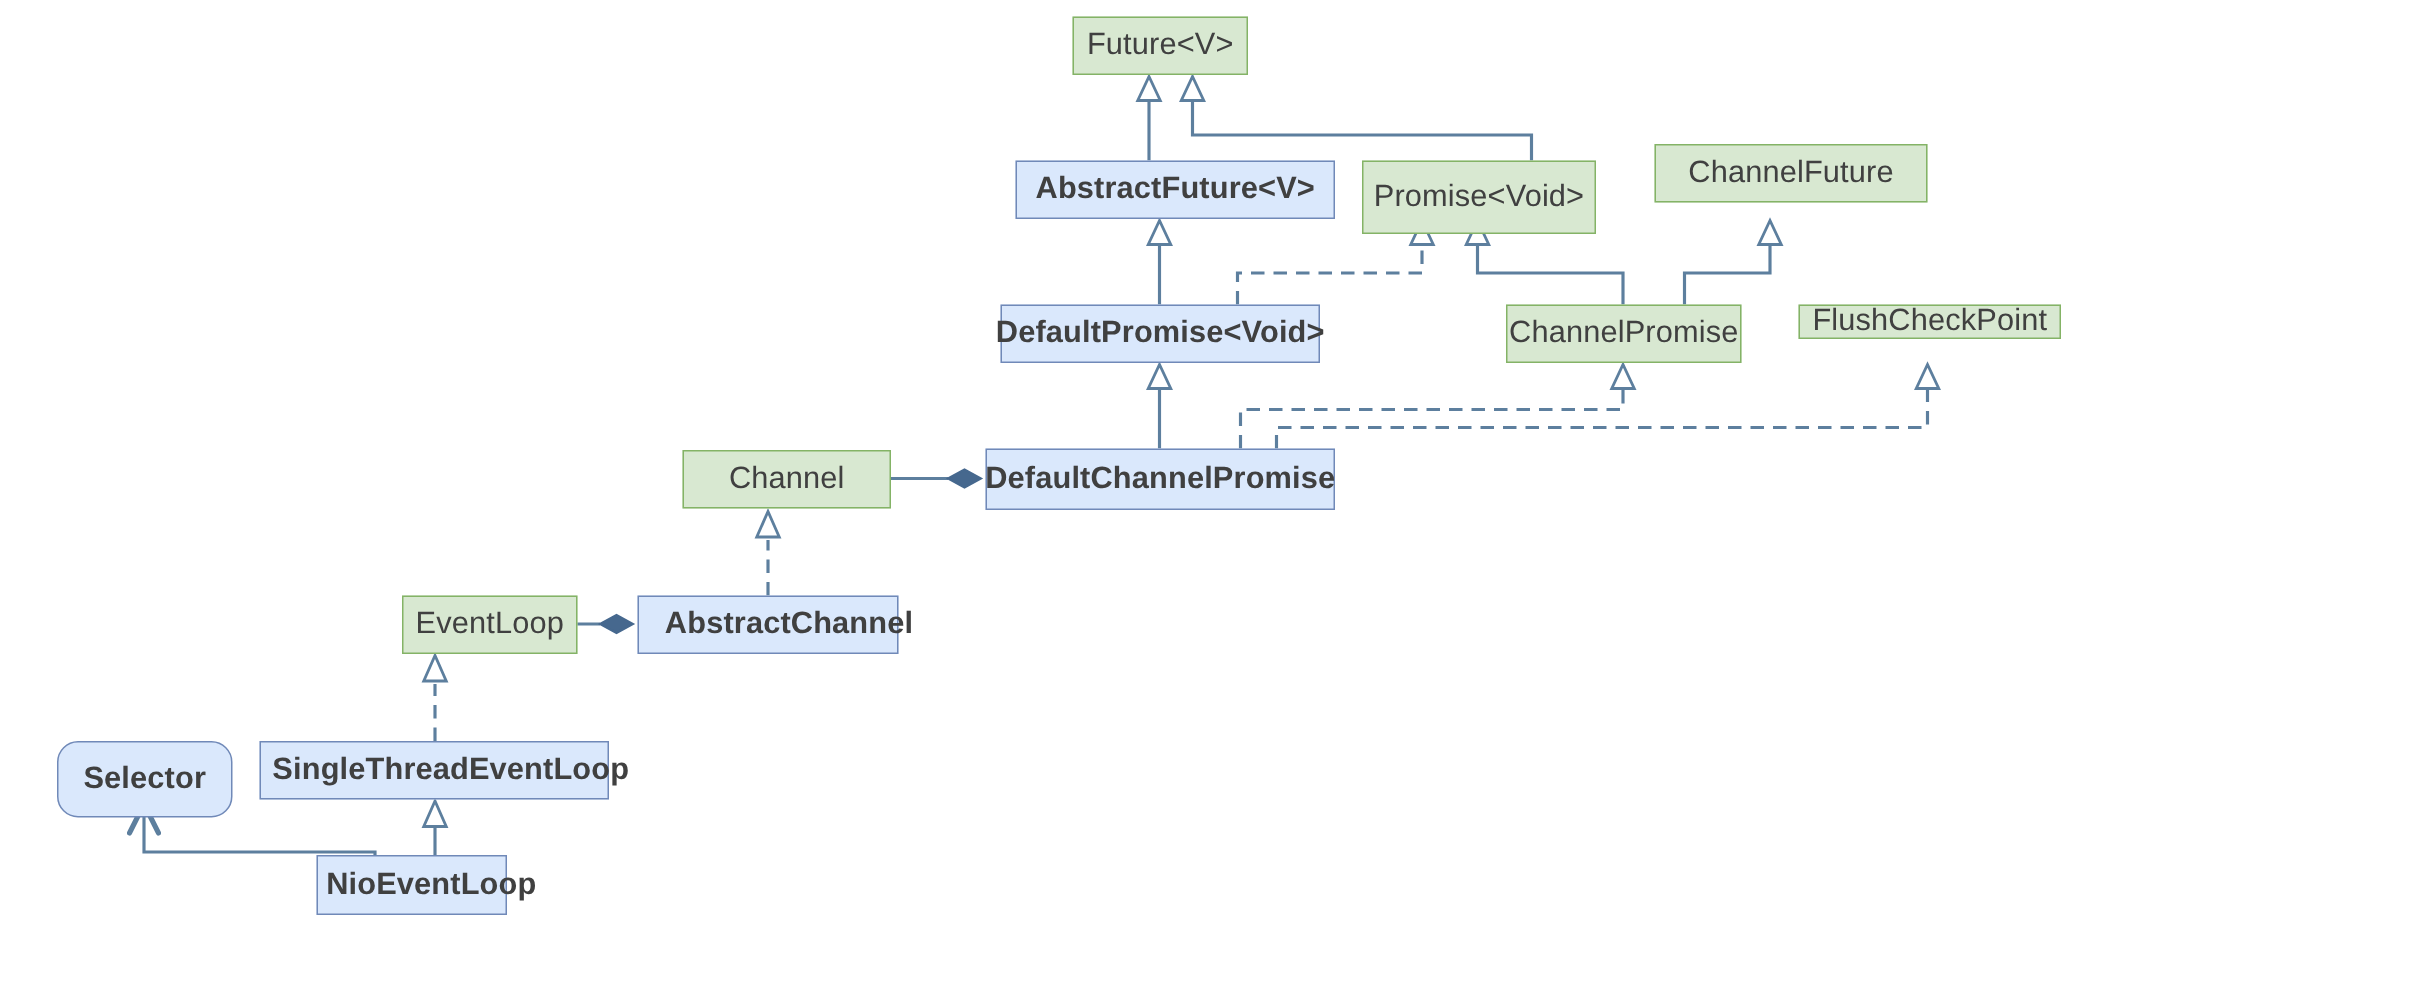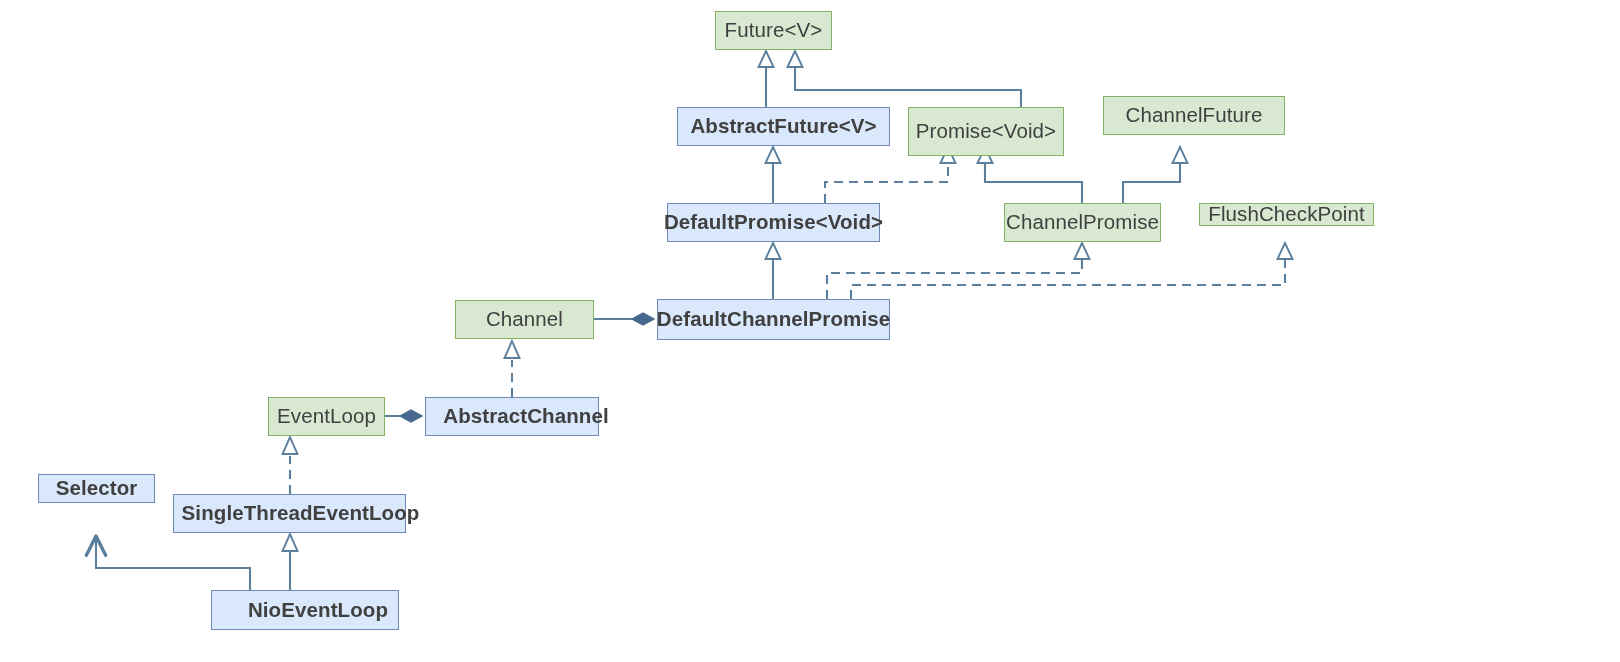--- a/index.html
+++ b/index.html
@@ -173,24 +173,24 @@
       </div>
       <div class="node blue" style="left: 657px; top: 299px; width: 233px; height: 41px;">
         <span class="node-label">DefaultChannelPromise</span>
       </div>
       <div class="node green" style="left: 231px; top: 397px; width: 117px; height: 39px; margin-left: 37px;">
         <span class="node-label">EventLoop</span>
       </div>
       <div class="node blue" style="left: 425px; top: 397px; width: 174px; height: 39px; padding-left: 34px;">
         <span class="node-label">AbstractChannel</span>
       </div>
-      <div class="node blue" style="left: 38px; top: 474px; width: 117px; height: 29px;">
+      <div class="node blue" style="left: 38px; top: 494px; width: 117px; height: 51px; border-radius: 14px;">
         <span class="node-label">Selector</span>
       </div>
       <div class="node blue" style="left: 173px; top: 494px; width: 233px; height: 39px; padding-left: 28px;">
         <span class="node-label">SingleThreadEventLoop</span>
       </div>
-      <div class="node blue" style="left: 211px; top: 590px; width: 188px; height: 40px; padding-left: 32px;">
+      <div class="node blue" style="left: 211px; top: 570px; width: 127px; height: 40px; padding-left: 32px;">
         <span class="node-label">NioEventLoop</span>
       </div>
     </div>
 
 </div>
 
 </body></html>

